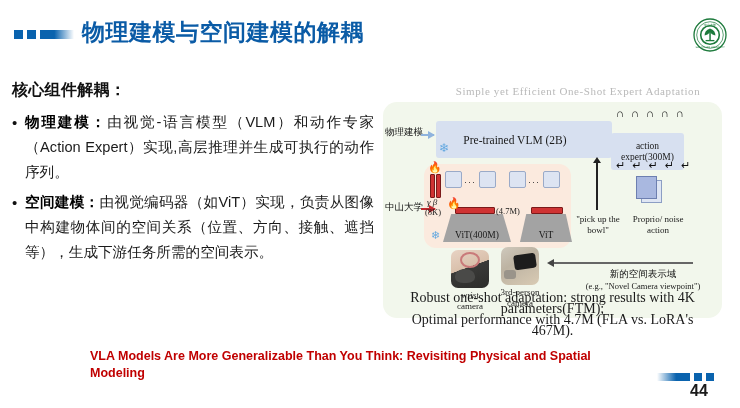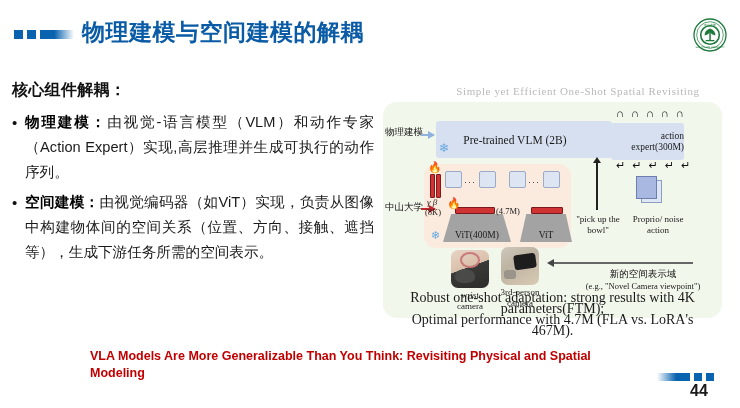--- a/index.html
+++ b/index.html
@@ -167,27 +167,27 @@
     position: absolute;
     left: 56px; top: 40px;
     font-size: 12px;
     color: #63a8e0;
     line-height: 1;
   }
 
   
   #action-expert-box {
     position: absolute;
-    left: 228px; top: 21px;
+    left: 228px; top: 31px;
     width: 73px; height: 37px;
     background: #d7e0f0;
     border-radius: 3px;
     display: flex;
     flex-direction: column;
-    align-items: flex-end;
+    align-items: center;
     justify-content: center;
     font-family: "Liberation Serif", serif;
     font-size: 9.5px;
     color: #1a1a1a;
     line-height: 11px;
   }
   .glyph-row {
     position: absolute;
     display: flex;
     gap: 7px;
@@ -487,21 +487,21 @@
     <span class="bullet-body"><span class="bullet-lead">物理建模：</span><span>由视觉-语言模型（VLM）和动作专家（Action Expert）实现,高层推理并生成可执行的动作序列。</span></span>
   </div>
 
   <div class="bullet-row">
     <span class="bullet-dot">•</span>
     <span class="bullet-body"><span class="bullet-lead">空间建模：</span><span>由视觉编码器（如ViT）实现，负责从图像中构建物体间的空间关系（位置、方向、接触、遮挡等），生成下游任务所需的空间表示。</span></span>
   </div>
 </div>
 
 <div id="figure-panel">
-  <div id="figure-title">Simple yet Efficient One-Shot Spatial Revisiting</div>
+  <div id="figure-title">Simple yet Efficient One-Shot Expert Adaptation</div>
 
   <div id="figure-canvas">
 
     <div class="fig-label-cn" style="left:2px; top:24px;">物理建模</div>
     <div class="arrow-h" style="left:38px; top:32px; width:13px; color:#8fb3dd;">
         <span class="shaft"></span>
       </div>
 
     <div id="vlm-box">
       <div id="vlm-box-label">Pre-trained  VLM (2B)</div>

